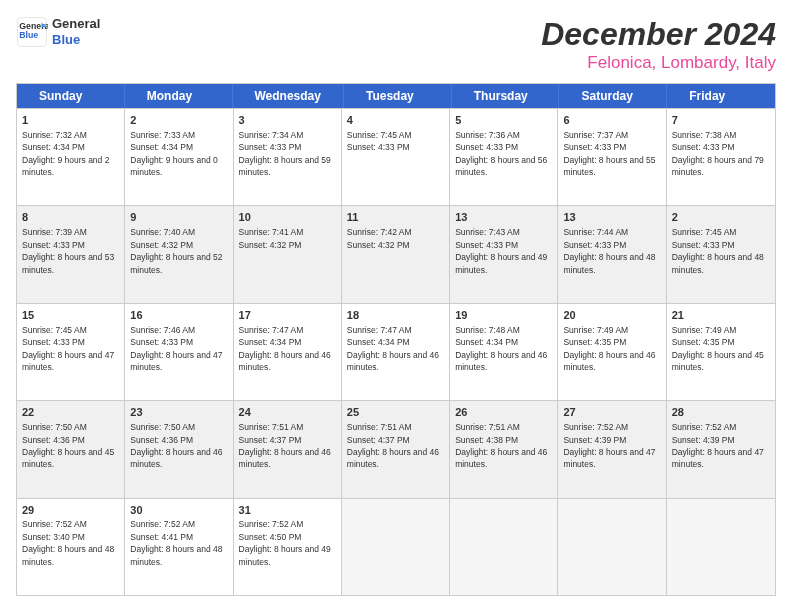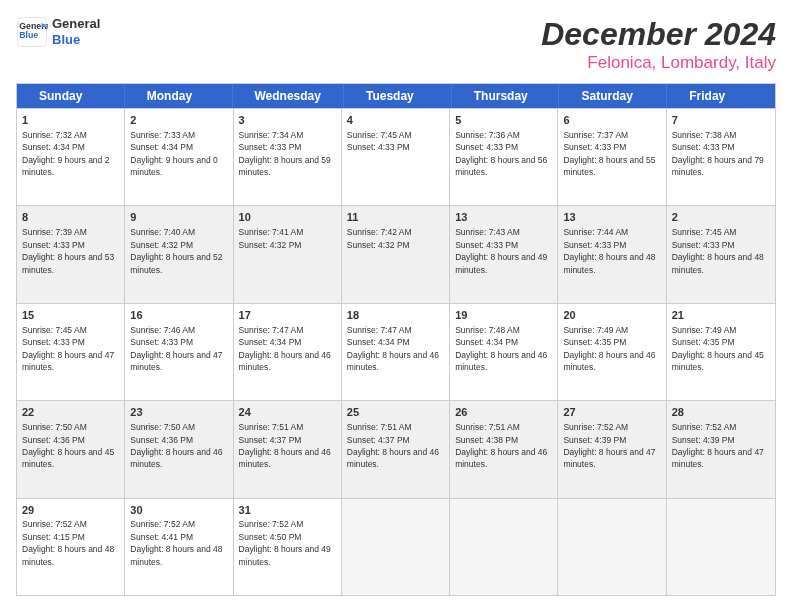--- a/index.html
+++ b/index.html
@@ -303,21 +303,21 @@
           <span class="day-num">28</span>
           <span class="cell-text">Sunrise: 7:52 AM</span><br>
           <span class="cell-text">Sunset: 4:39 PM</span><br>
           <span class="cell-text">Daylight: 8 hours and 47 minutes.</span>
         </div>
         </div>
         <div class="cal-week">
           <div class="cal-cell">
           <span class="day-num">29</span>
           <span class="cell-text">Sunrise: 7:52 AM</span><br>
-          <span class="cell-text">Sunset: 4:15 PM</span><br>
+          <span class="cell-text">Sunset: 3:40 PM</span><br>
           <span class="cell-text">Daylight: 8 hours and 48 minutes.</span>
         </div>
           <div class="cal-cell">
           <span class="day-num">30</span>
           <span class="cell-text">Sunrise: 7:52 AM</span><br>
           <span class="cell-text">Sunset: 4:41 PM</span><br>
           <span class="cell-text">Daylight: 8 hours and 48 minutes.</span>
         </div>
           <div class="cal-cell">
           <span class="day-num">31</span>

